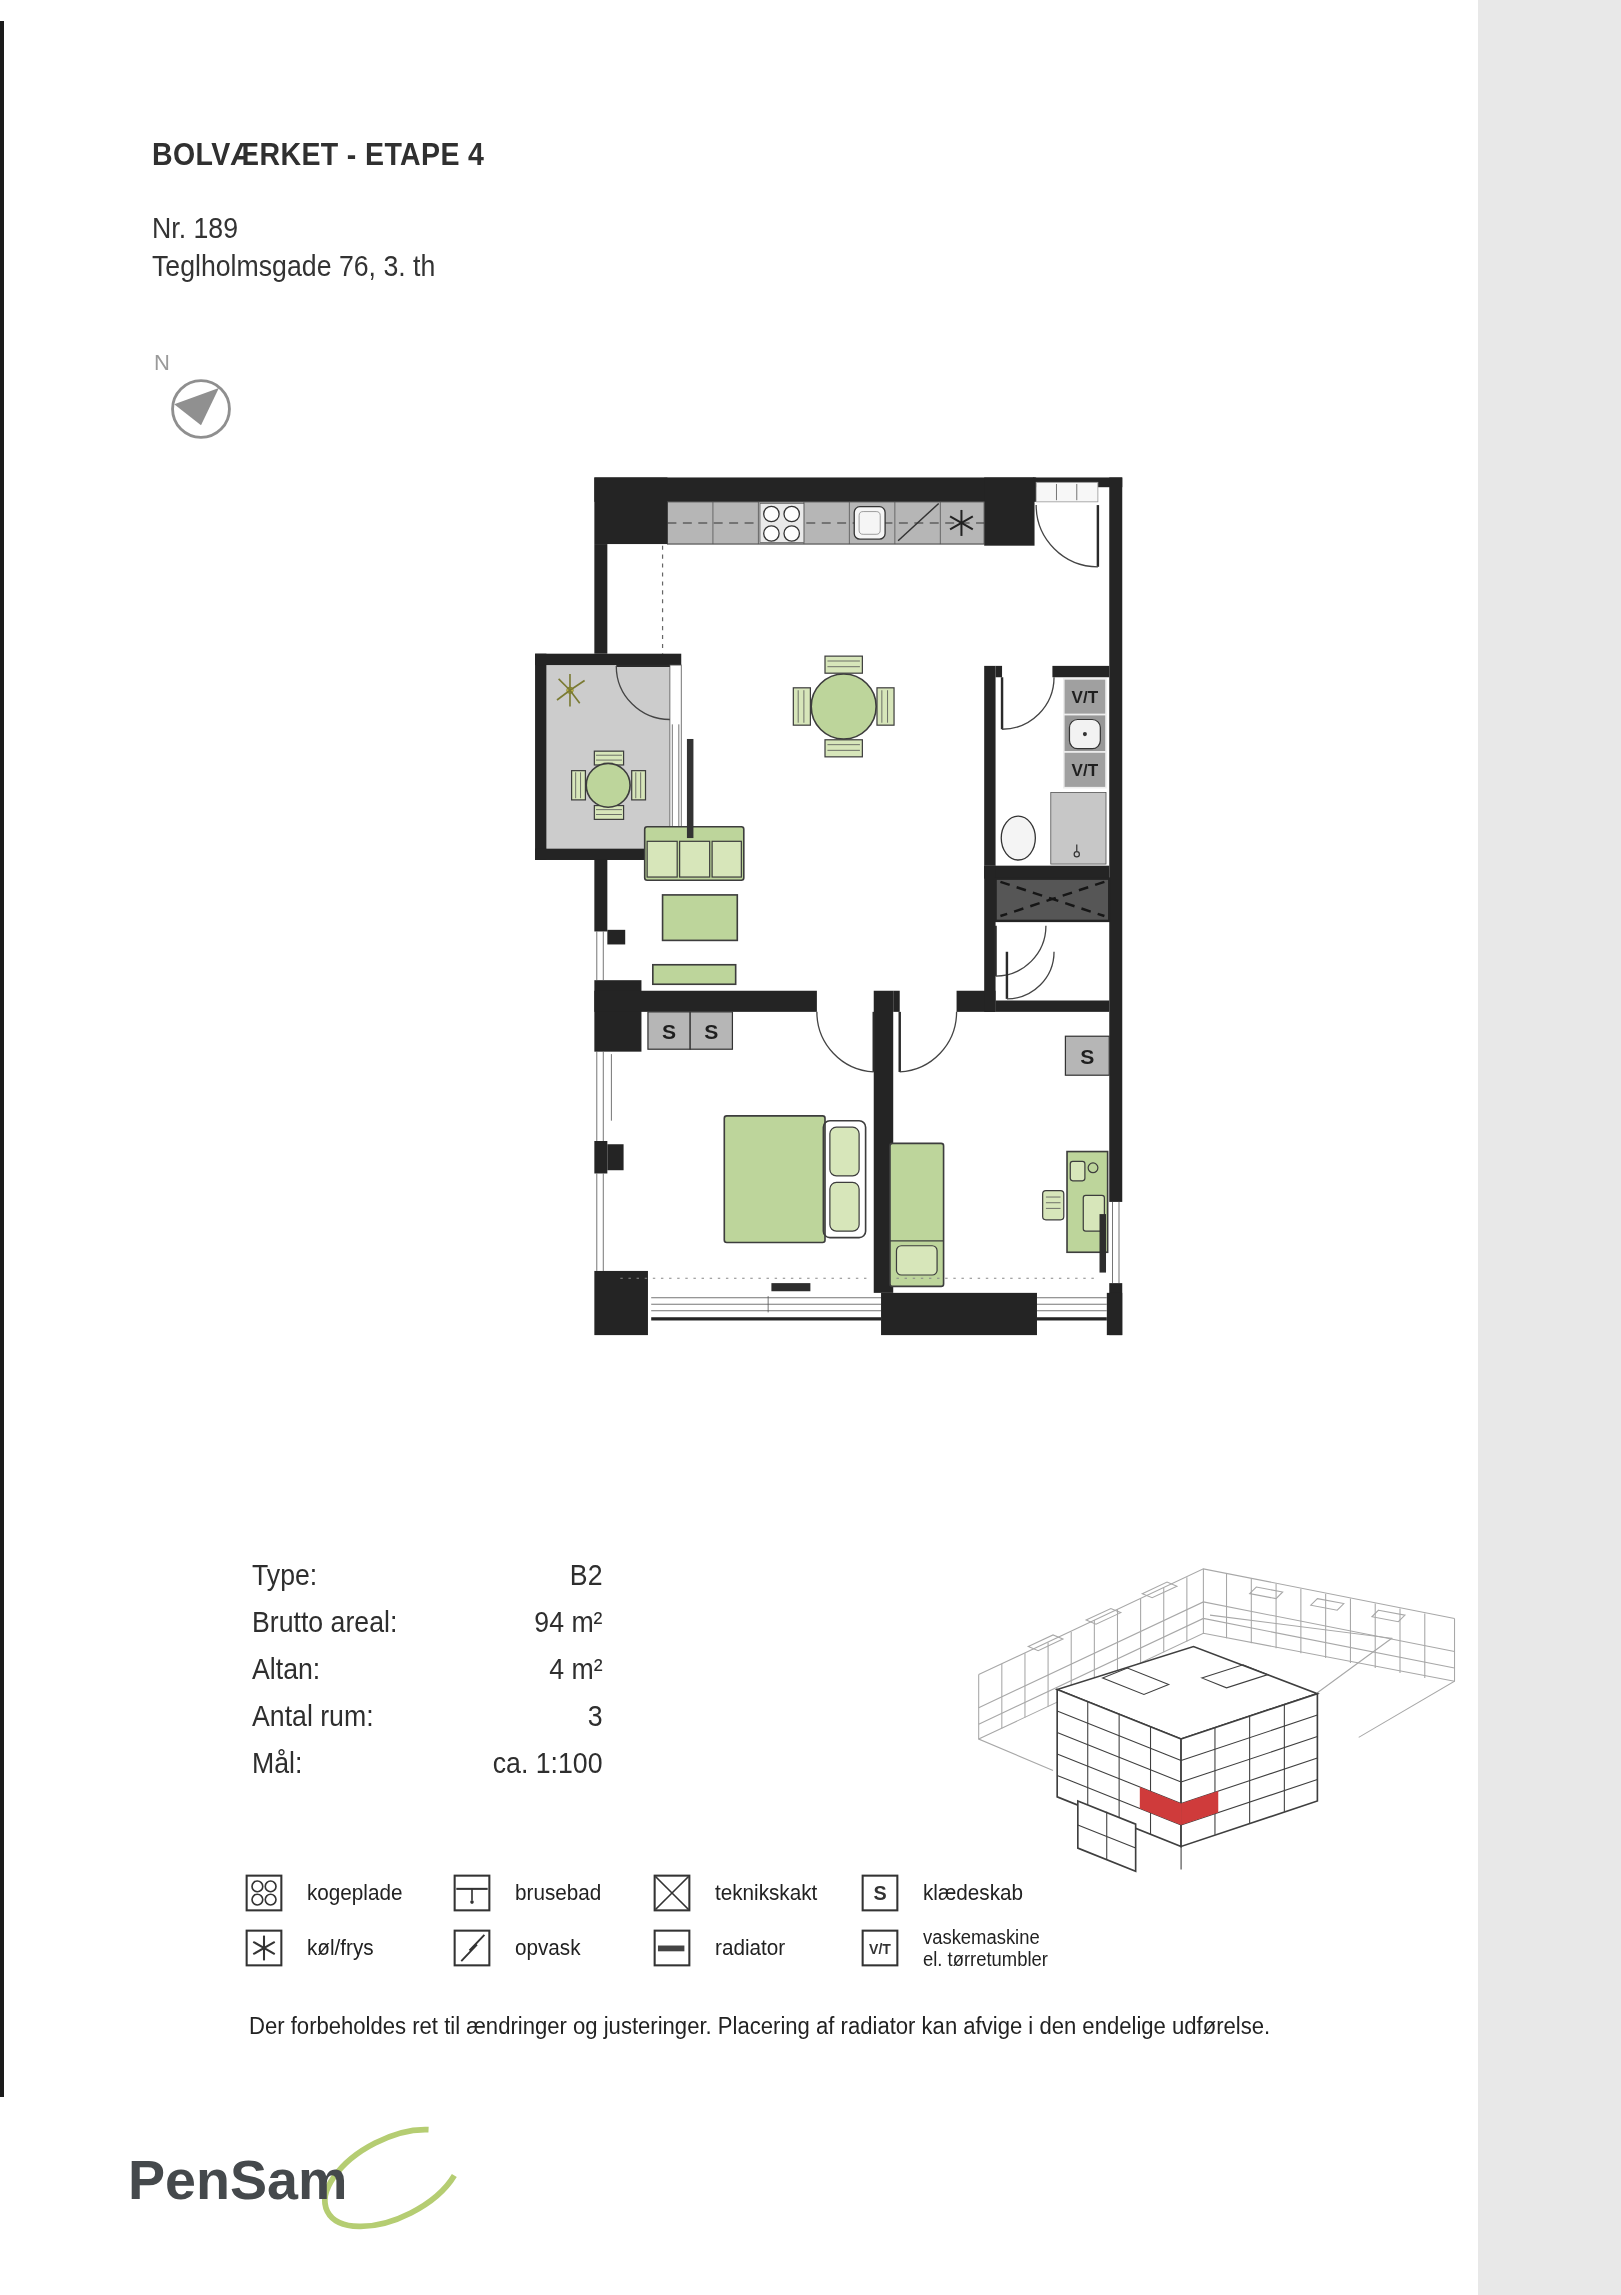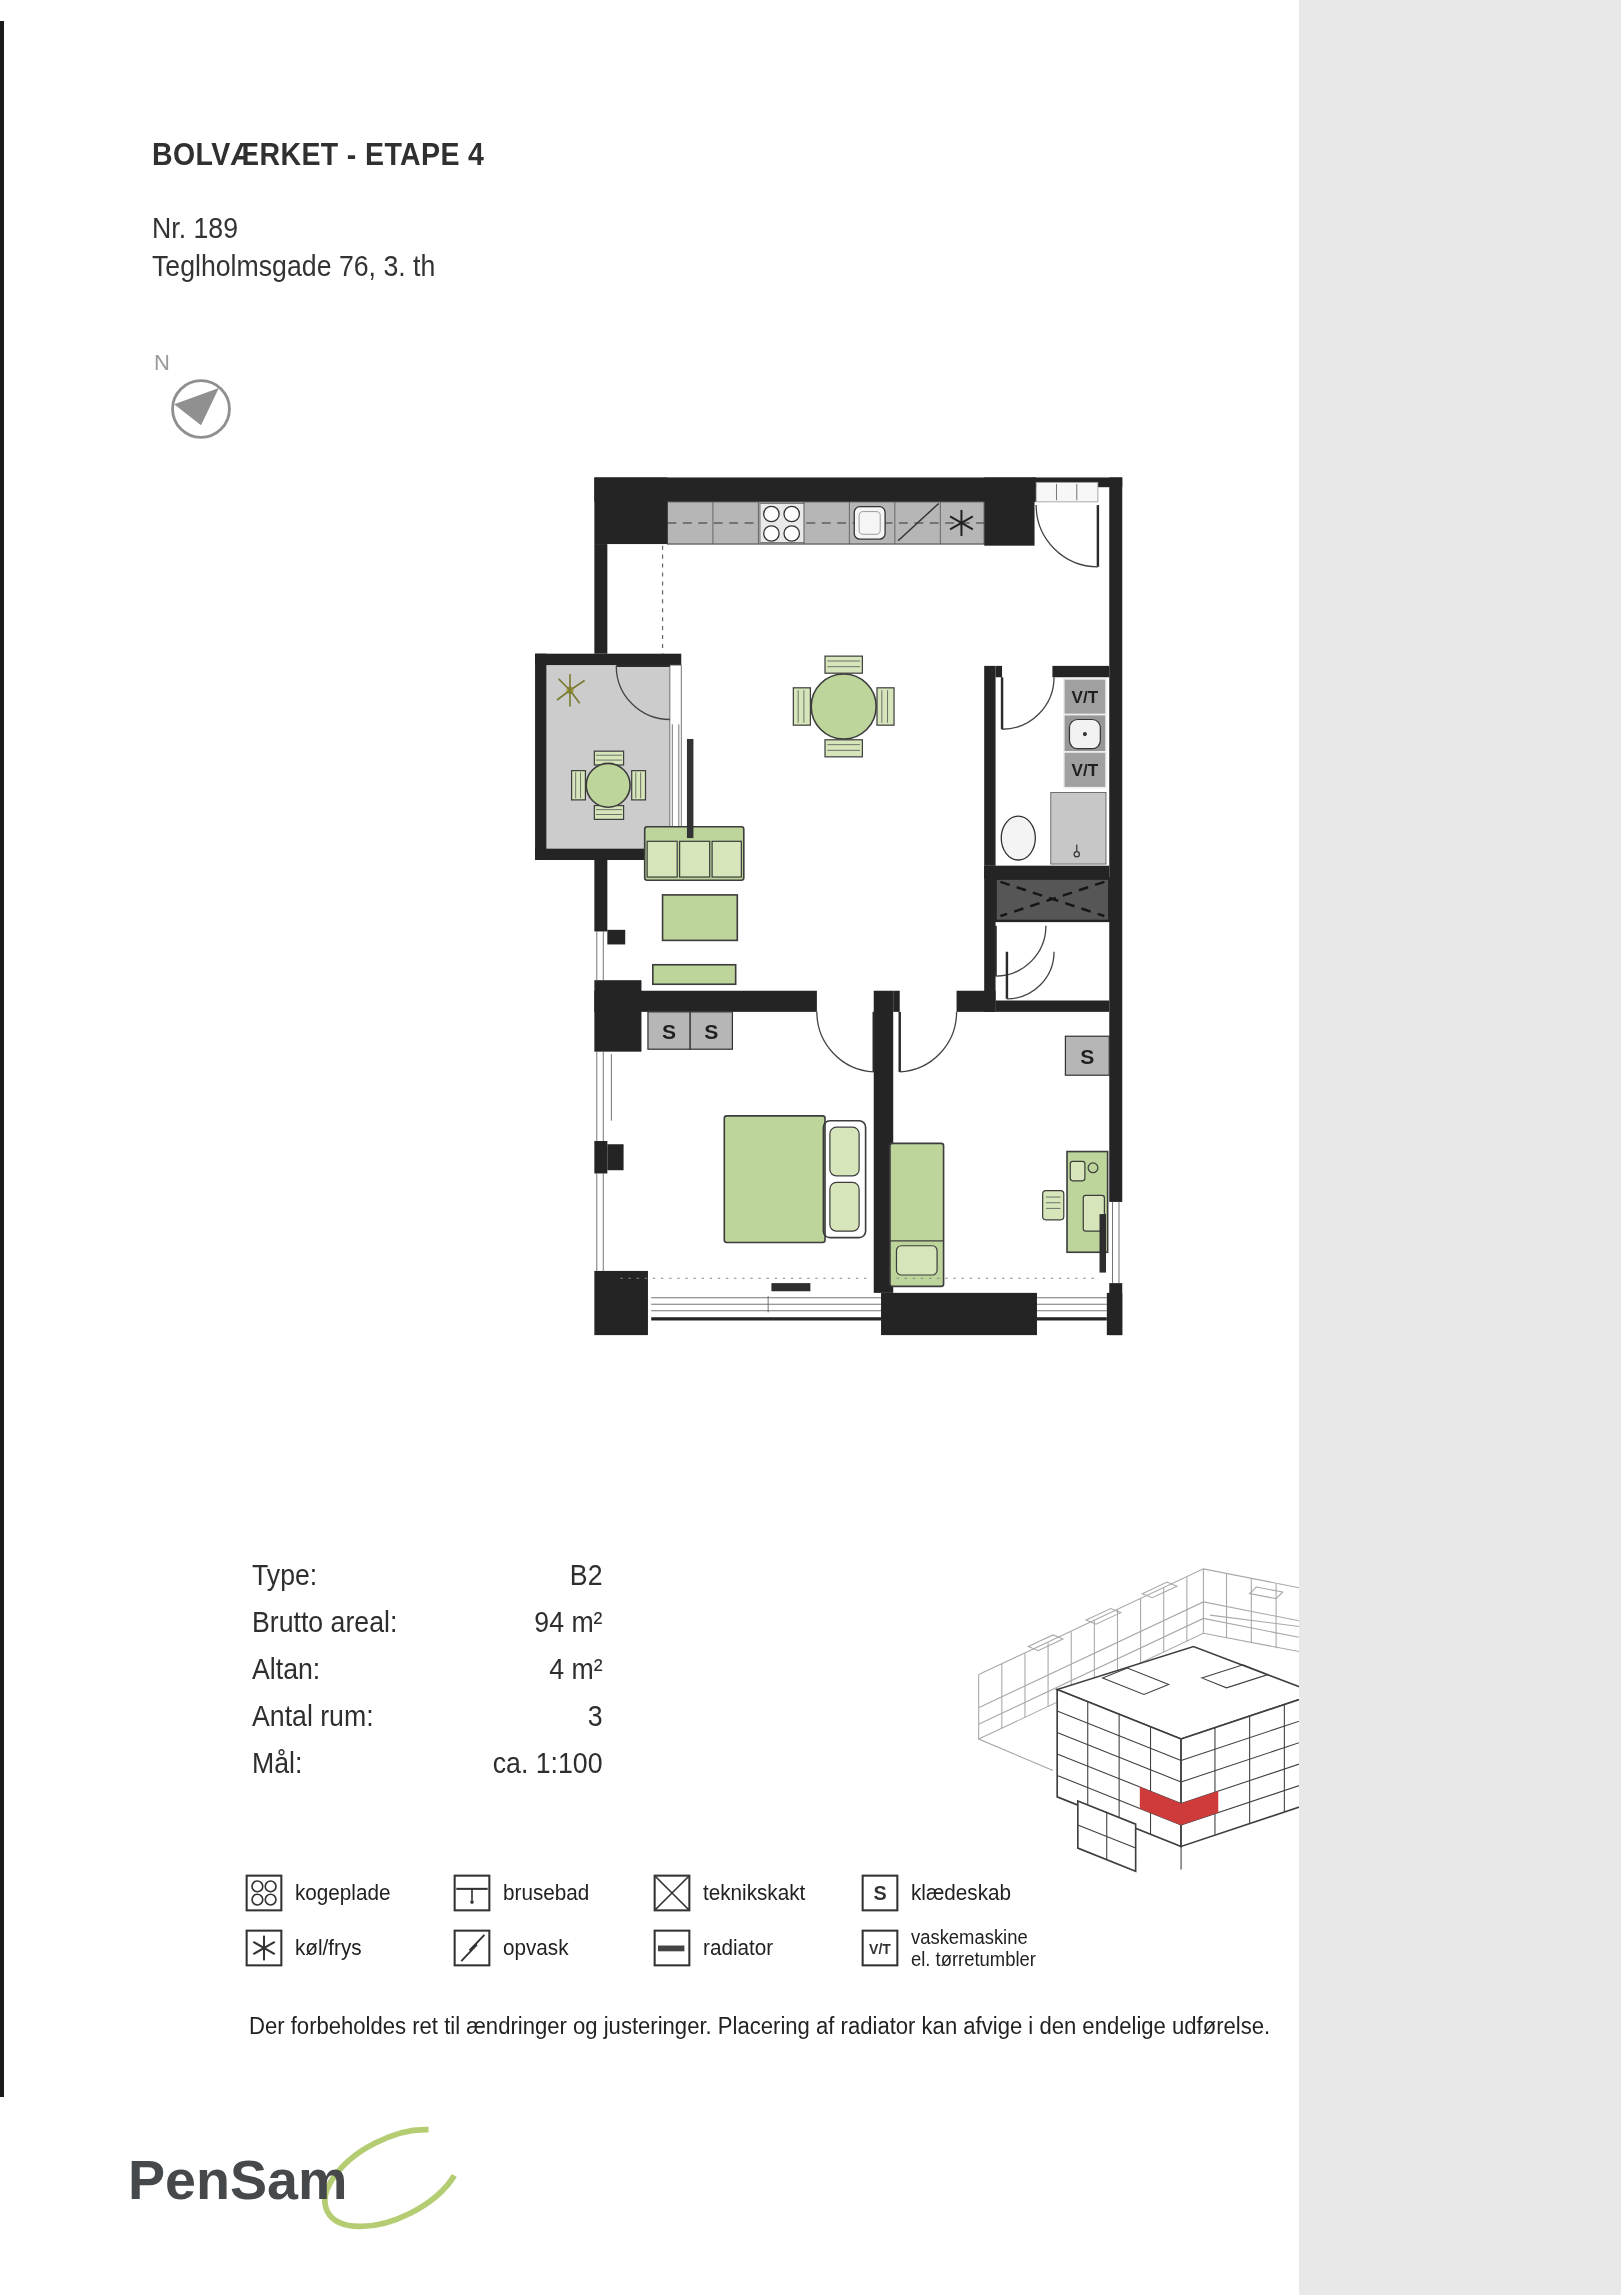--- a/index.html
+++ b/index.html
@@ -1,32 +1,32 @@
 <!DOCTYPE html>
 <html style="--wall: #242424; --furniture: #bdd59b; --furniture_light: #d7e6ba; --counter_gray: #b6b6b6; --balcony_floor: #cccccc; --vt_gray: #a0a0a0; --teknik_gray: #565656; --accent_red: #cf3b3b; --swoosh_green: #b5cd72; --logo_gray: #45494c; --line_light: #a8a8a8; --line_dark: #3f3f3f;font-size:13px"><head>
 <meta charset="utf-8">
 <style>
   html,body{margin:0;padding:0;background:#e8e8e8;}
-  #page{position:relative;width:1299px;height:2295px;background:#ffffff;overflow:hidden;
+  #page{position:relative;width:1478px;height:2295px;background:#ffffff;overflow:hidden;
         font-family:"Liberation Sans", sans-serif;color:#2b2b2b;}
   .abs{position:absolute;}
   
   #scan-edge{left:0;top:21px;width:4.1px;height:2076px;background:#1b1b1b;}
   
   #hdr{left:152px;top:137px;transform:scaleX(.92);transform-origin:left top;}
   #hdr .title{font-size:31px;font-weight:700;letter-spacing:0.4px;color:#303030;}
   #hdr .sub{margin-top:36px;font-size:29px;line-height:38px;color:#333;}
   
   #north-label{left:154px;top:350px;font-size:22px;color:#9a9a9a;}
   
   #info{left:252px;top:1552px;width:381px;transform:scaleX(.92);transform-origin:left top;}
   #info .row{display:flex;justify-content:space-between;font-size:29px;line-height:47px;color:#2e2e2e;}
   
   #legend{left:245px;top:1874px;display:grid;grid-template-columns:208px 200px 208px auto;grid-row-gap:14px;}
-  .lg-item{display:flex;align-items:center;gap:12px;}
+  .lg-item{display:flex;align-items:center;gap:24px;}
   .lg-item svg{flex:0 0 auto;}
   .lg-label{font-size:22px;color:#222;transform:scaleX(.94);transform-origin:left center;white-space:nowrap;}
   .lg-label .l2{display:block;line-height:22px;}
   .lg-small{font-size:19.6px;line-height:20.4px;}
   
   #disc{left:249px;top:2013px;width:1161px;font-size:23px;color:#222;transform:scaleX(.96);transform-origin:left top;}
   
   svg{display:block;}
   .wall{fill:var(--wall);}
   .green{fill:var(--furniture);stroke:#3d3d3d;stroke-width:2;}

